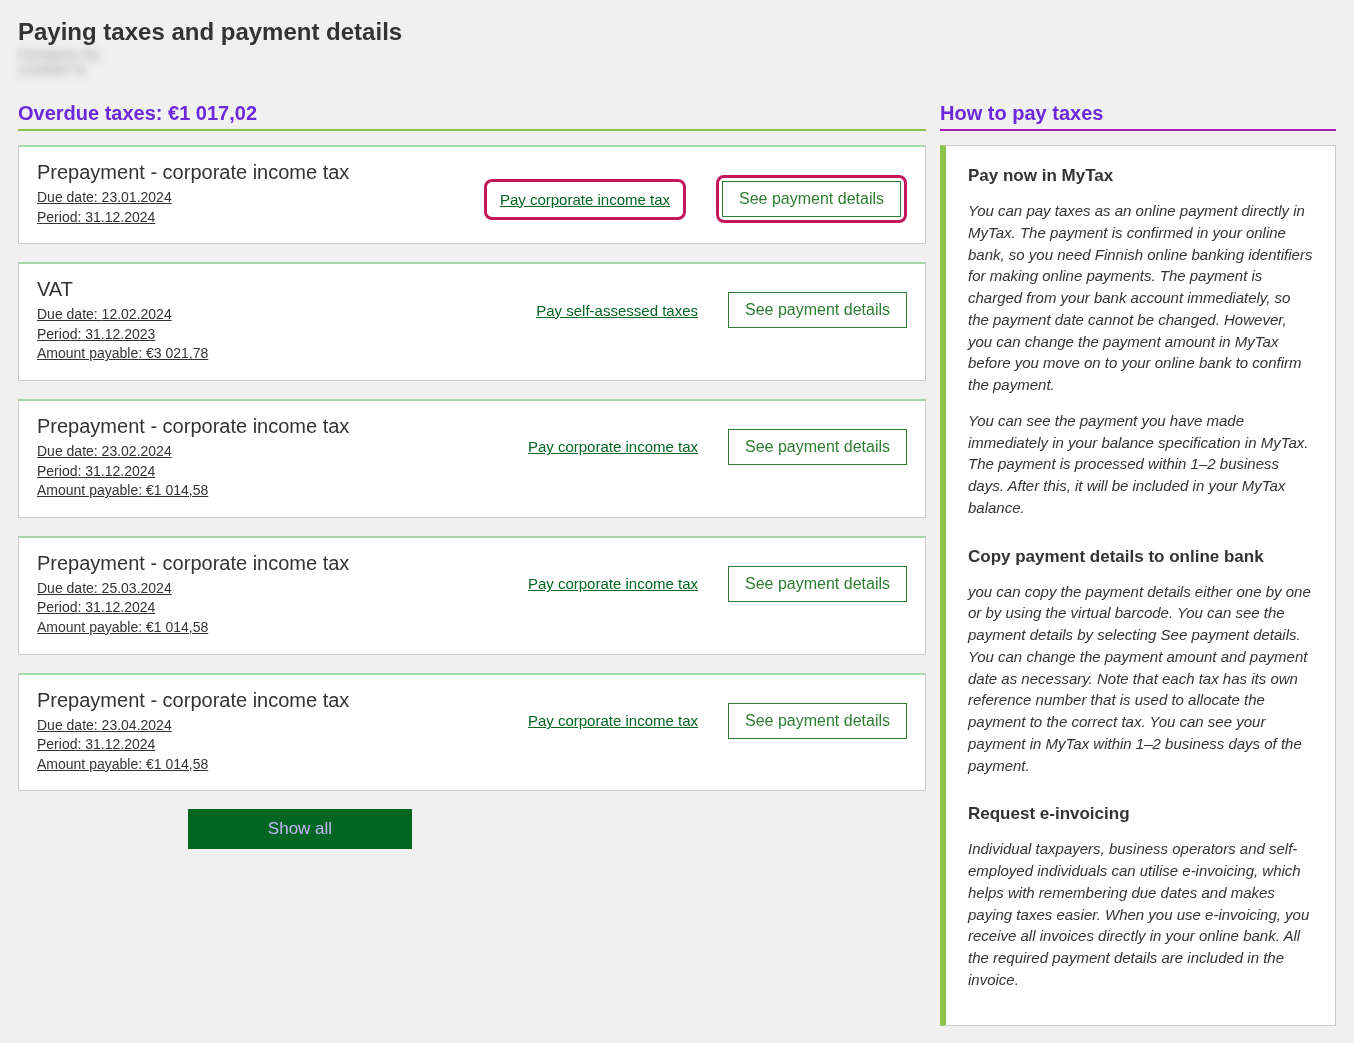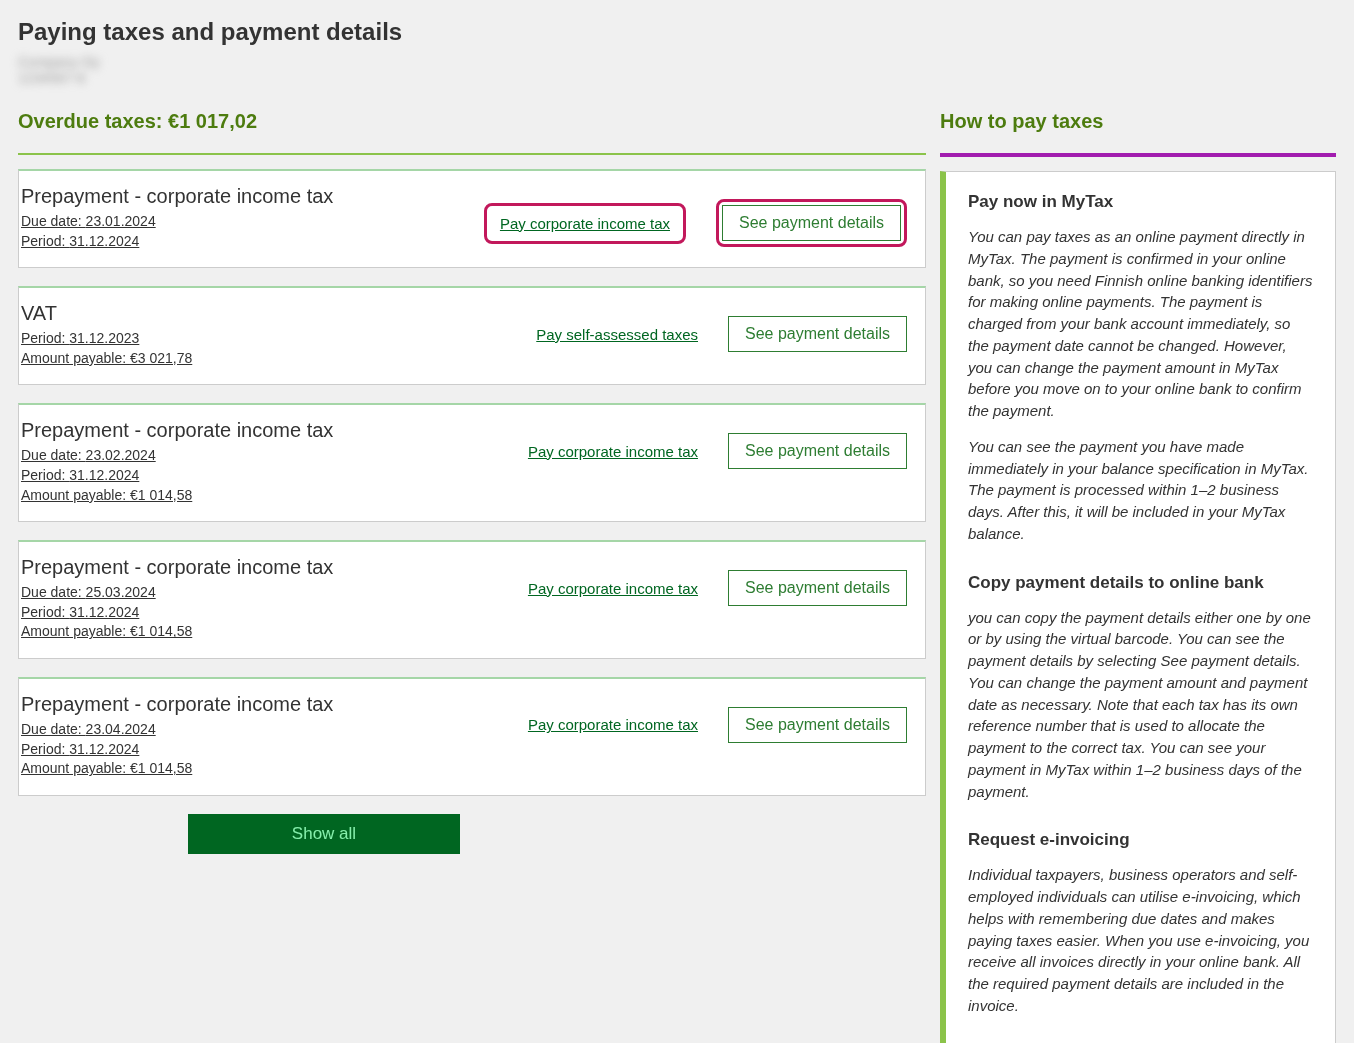--- a/index.html
+++ b/index.html
@@ -23,45 +23,45 @@
   min-width: 0;
 }
 .side-col {
   width: 396px;
   flex-shrink: 0;
 }
 h1 {
   font-size: 24px;
   font-weight: 600;
   color: #333;
-  margin-bottom: 8px;
+  margin-bottom: 0;
 }
 .entity-block {
   margin-bottom: 18px;
   filter: blur(4px);
   color: #999;
   font-size: 14px;
 }
 .section-title {
   font-size: 20px;
   font-weight: 600;
-  color: #4d7c0f;
-  padding-bottom: 20px;
+  color: #6d28d9;
+  padding-bottom: 4px;
   border-bottom: 2px solid #8bc34a;
   margin-bottom: 14px;
   margin-top: 6px;
 }
 .side-col .section-title {
-  border-bottom: 4px solid #a21caf;
+  border-bottom: 2px solid #a21caf;
 }
 .tax-card {
   background: #fff;
   border: 1px solid #ccc;
   border-top: 2px solid #a5d6a7;
-  padding: 14px 18px 16px 2px;
+  padding: 14px 18px 16px 18px;
   margin-bottom: 18px;
   display: flex;
   align-items: flex-start;
   gap: 12px;
 }
 .tax-info {
   flex: 1;
 }
 .tax-name {
   font-size: 20px;
@@ -118,28 +118,28 @@
   border-radius: 8px;
   padding: 3px;
   display: inline-block;
 }
 .highlight-box .pay-link {
   padding: 6px 10px;
   display: inline-block;
 }
 .btn-primary {
   background: #006621;
-  color: #86efac;
+  color: #c4b5fd;
   border: none;
   padding: 10px 24px;
   font-size: 17px;
   cursor: pointer;
   display: block;
   margin-left: 170px;
-  width: 272px;
+  width: 224px;
 }
 .info-panel {
   background: #fff;
   border: 1px solid #ccc;
   border-left: 6px solid #8bc34a;
   padding: 20px 22px;
   font-size: 15px;
   color: #333;
 }
 .info-panel h3 {
@@ -186,20 +186,21 @@
           <button class="btn-outline">See payment details</button>
         </span>
       </div>
     </div>
 
 
     <div class="tax-card">
       <div class="tax-info">
         <div class="tax-name">VAT</div>
         <div class="tax-meta">
+          <div><span>Due date: </span><span>12.02.2024</span></div>
           <div><span>Period: </span><span>31.12.2023</span></div>
           <div><span>Amount payable: </span><span>€3 021,78</span></div>
         </div>
       </div>
       <div class="tax-actions">
         <a class="pay-link">Pay self-assessed taxes</a>
         <button class="btn-outline">See payment details</button>
       </div>
     </div>
 

